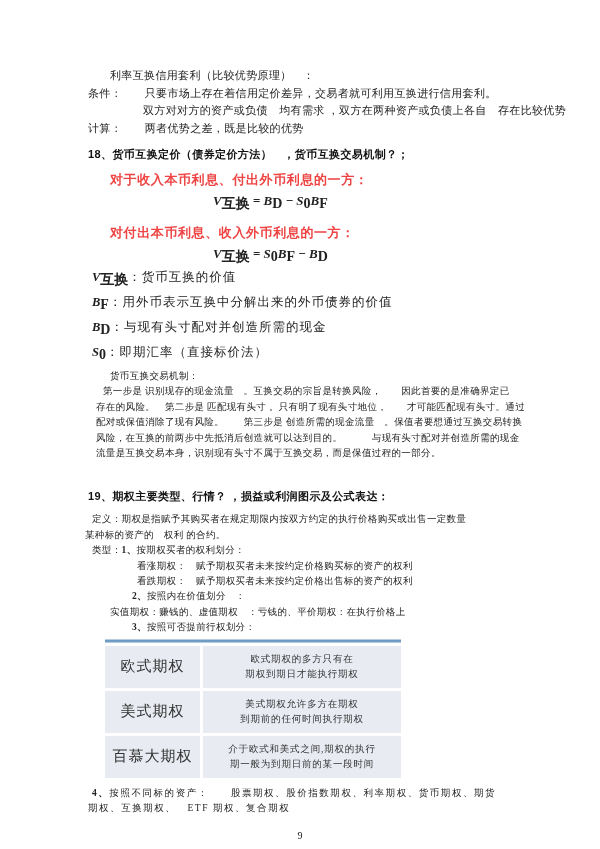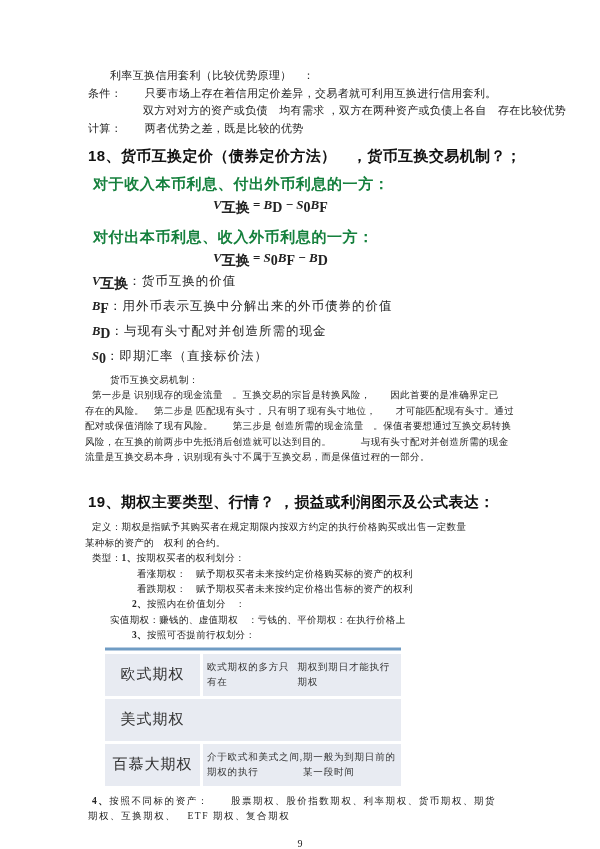--- a/index.html
+++ b/index.html
@@ -12,59 +12,59 @@
   }
   .page { box-sizing:border-box; width:600px; height:849px; padding:67px 70px 0 84px; overflow:hidden; }
   .line { white-space:nowrap; }
 
   
   .t9  { font-size:11px; letter-spacing:0.35px; line-height:17.5px; }
   .t9b { font-size:9.5px; letter-spacing:0.35px; line-height:15.4px; }
   .wide { letter-spacing:1.55px; }
 
   
-  .heading { font-size:15px; font-weight:bold; letter-spacing:0.4px; color:#111; margin-left:4px; white-space:nowrap; }
+  .heading { font-size:11px; font-weight:bold; letter-spacing:0.4px; color:#111; margin-left:4px; white-space:nowrap; }
   .h-num { font-family:"Liberation Sans","DejaVu Sans",sans-serif; }
 
   
-  .case { font-size:15px; font-weight:bold; letter-spacing:0.6px; color:#15803d; margin-left:9px; line-height:24px; white-space:nowrap; }
+  .case { font-size:13px; font-weight:bold; letter-spacing:0.6px; color:#ef4444; margin-left:26px; line-height:24px; white-space:nowrap; }
 
   
   .formula { margin-left:129px; font-size:13px; line-height:18px; white-space:nowrap; }
   .fvar { font-family:"Liberation Serif","DejaVu Serif",serif; font-style:italic; font-weight:bold; }
   .fsub { font-size:14px; vertical-align:-3px; font-weight:bold; letter-spacing:0; }
   .ftxt { font-weight:bold; }
   .fcn  { font-weight:normal; font-style:normal; letter-spacing:1px; }
 
   .var-line { margin-left:8px; font-size:12.5px; line-height:22px; white-space:nowrap; }
   .var-line .fsub { font-weight:bold; }
 
   .indent-mech   { margin-left:26px; }
-  .mech-line     { margin-left:1px; }
+  .mech-line     { margin-left:12px; }
   .mech-first    { text-indent:7px; }
 
   .bnum { font-weight:bold; }
 
   .ml4   { margin-left:4px; }
   .ml8   { margin-left:8px; }
   .ml26  { margin-left:26px; }
   .ml48  { margin-left:48px; }
   .ml53  { margin-left:53px; }
 
   
   .opt-table { margin-left:21px; margin-top:3px; width:296px; }
   .t-topline { height:4px;
     background:linear-gradient(to bottom, var(--table_border_light) 0 1px, var(--table_border_dark) 1px 3px, var(--table_border_light) 3px 4px); }
   .t-row { display:flex; background:var(--table_row_bg); min-height:42px; margin-top:3px; align-items:stretch; }
   .t-row:first-of-type { margin-top:2px; }
   .t-name { width:95px; display:flex; align-items:center; justify-content:center;
             font-size:15px; letter-spacing:1px; color:#333; }
-  .t-desc { flex:1; border-left:3px solid #ffffff; display:flex; flex-direction:row;
+  .t-desc { flex:1; border-left:3px solid #ffffff; display:flex; flex-direction:column;
             align-items:center; justify-content:center; font-size:9.5px; letter-spacing:0.8px;
-            line-height:15px; color:#333; padding:5px 4px; }
+            line-height:15px; color:#333; padding:5px 12px; }
 
   .page-num { text-align:center; margin-top:13px; margin-right:14px; font-size:10px; color:#222; }
 
   .mt6  { margin-top:6px; }
   .mt8  { margin-top:8px; }
   .mt10 { margin-top:10px; }
   .mt12 { margin-top:28px; }
 </style>
 </head>
 <body>
@@ -131,20 +131,24 @@
       <div class="t-topline"></div>
       <div class="t-row">
         <div class="t-name">欧式期权</div>
         <div class="t-desc">
           <span>欧式期权的多方只有在</span>
           <span>期权到期日才能执行期权</span>
         </div>
       </div>
       <div class="t-row">
         <div class="t-name">美式期权</div>
+        <div class="t-desc">
+          <span>美式期权允许多方在期权</span>
+          <span>到期前的任何时间执行期权</span>
+        </div>
       </div>
       <div class="t-row">
         <div class="t-name">百慕大期权</div>
         <div class="t-desc">
           <span>介于欧式和美式之间,期权的执行</span>
           <span>期一般为到期日前的某一段时间</span>
         </div>
       </div>
     </div>
 

